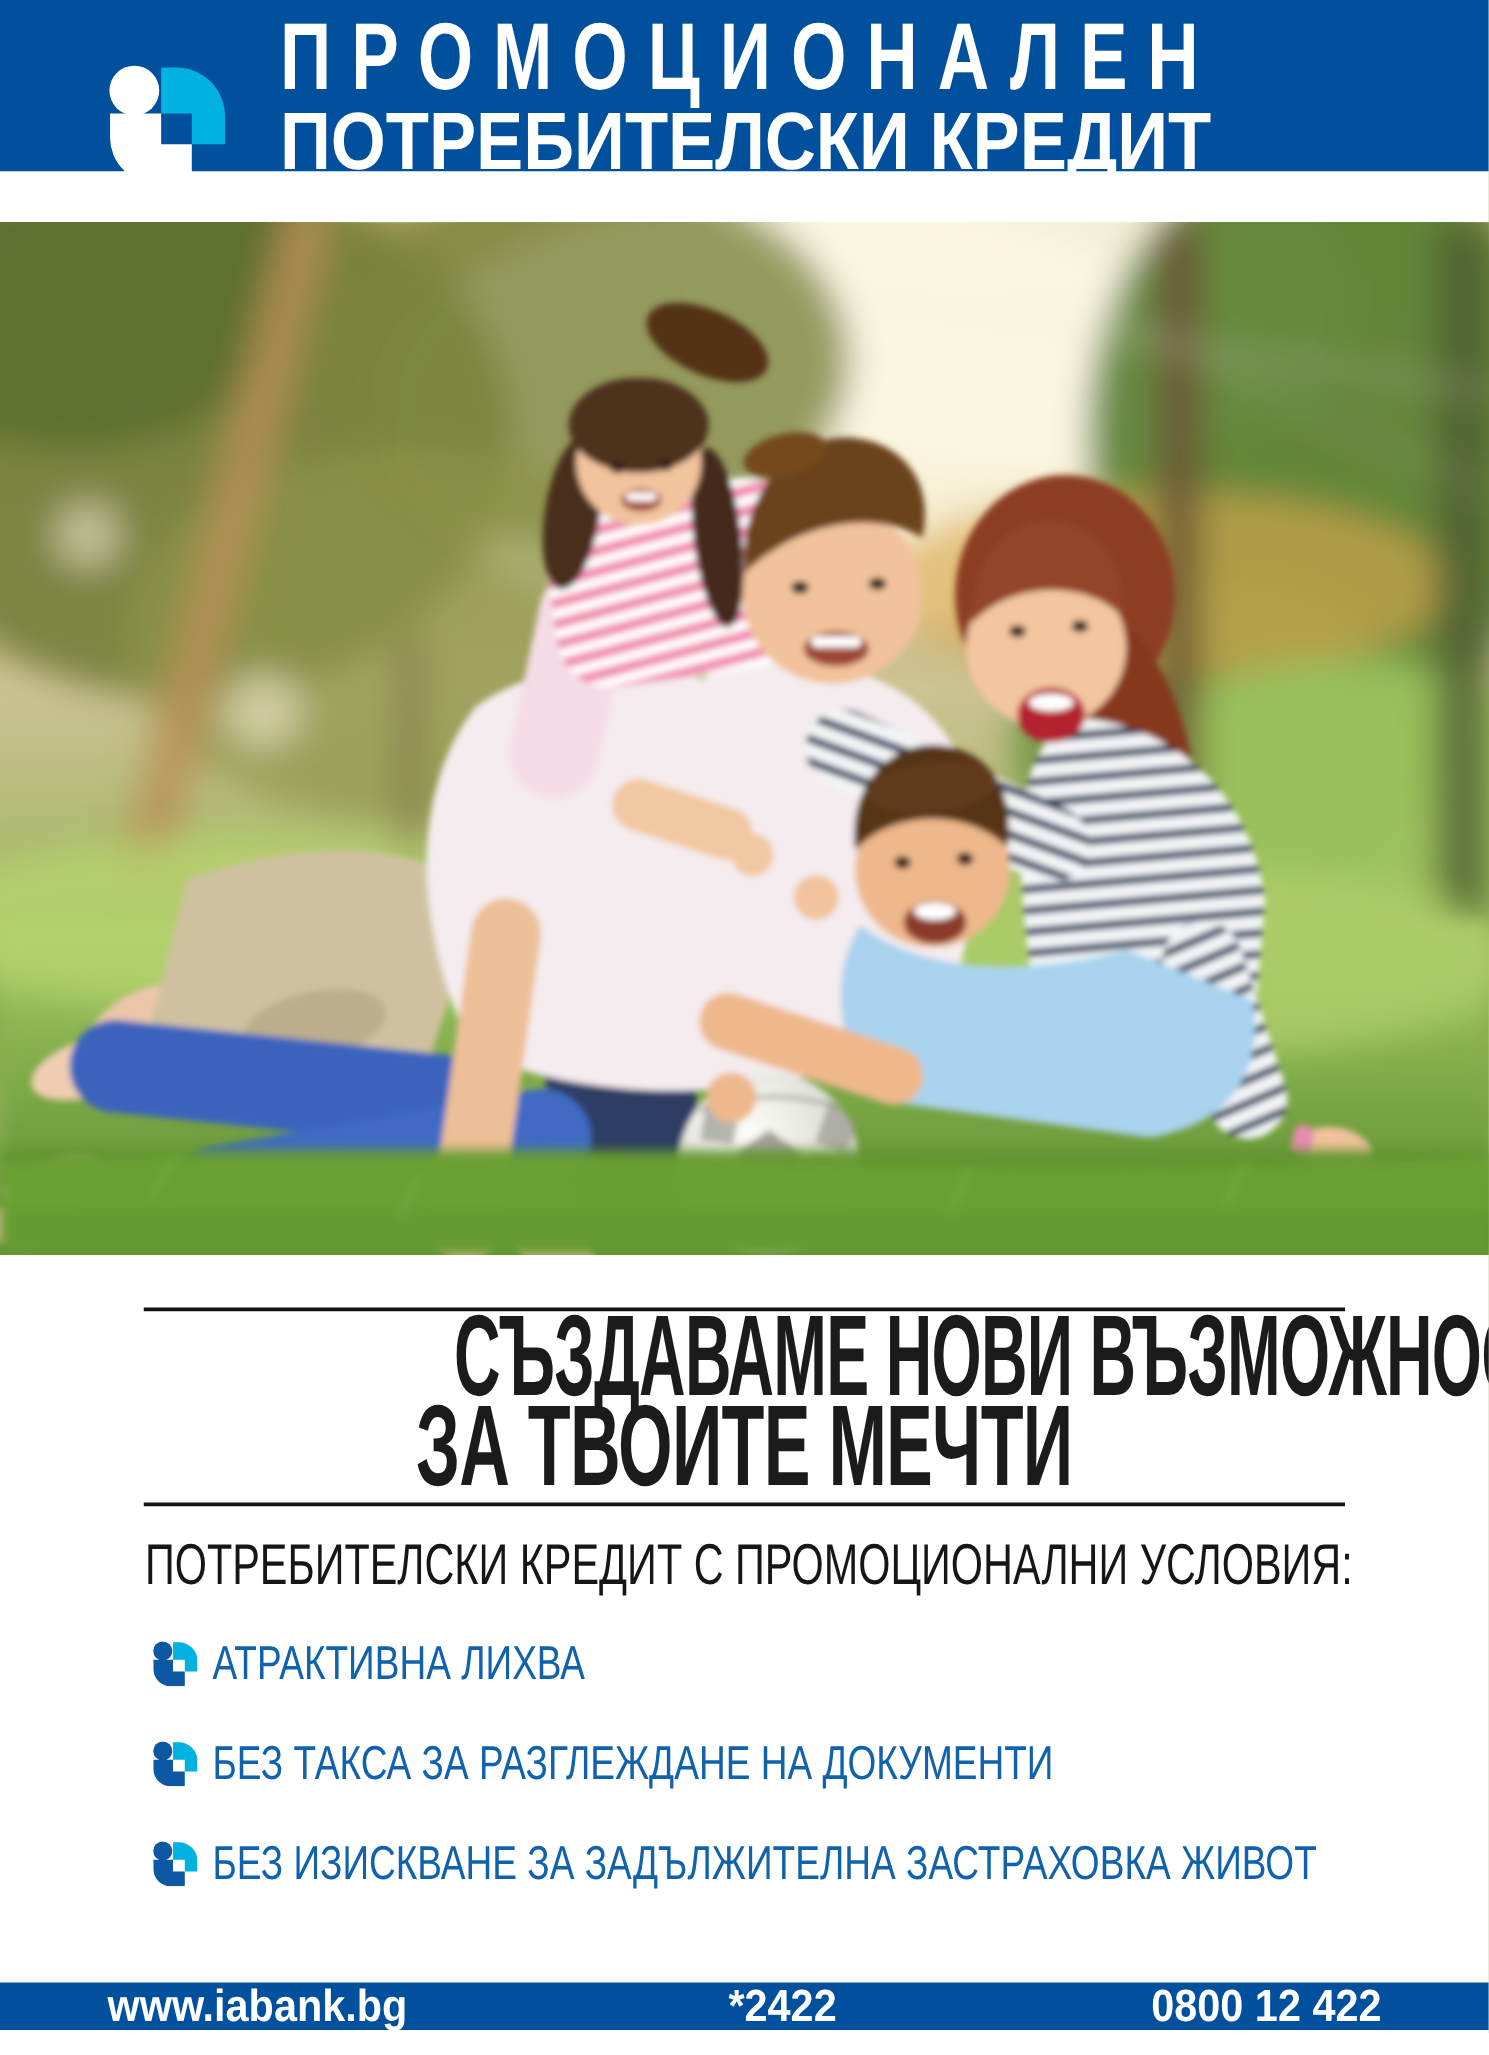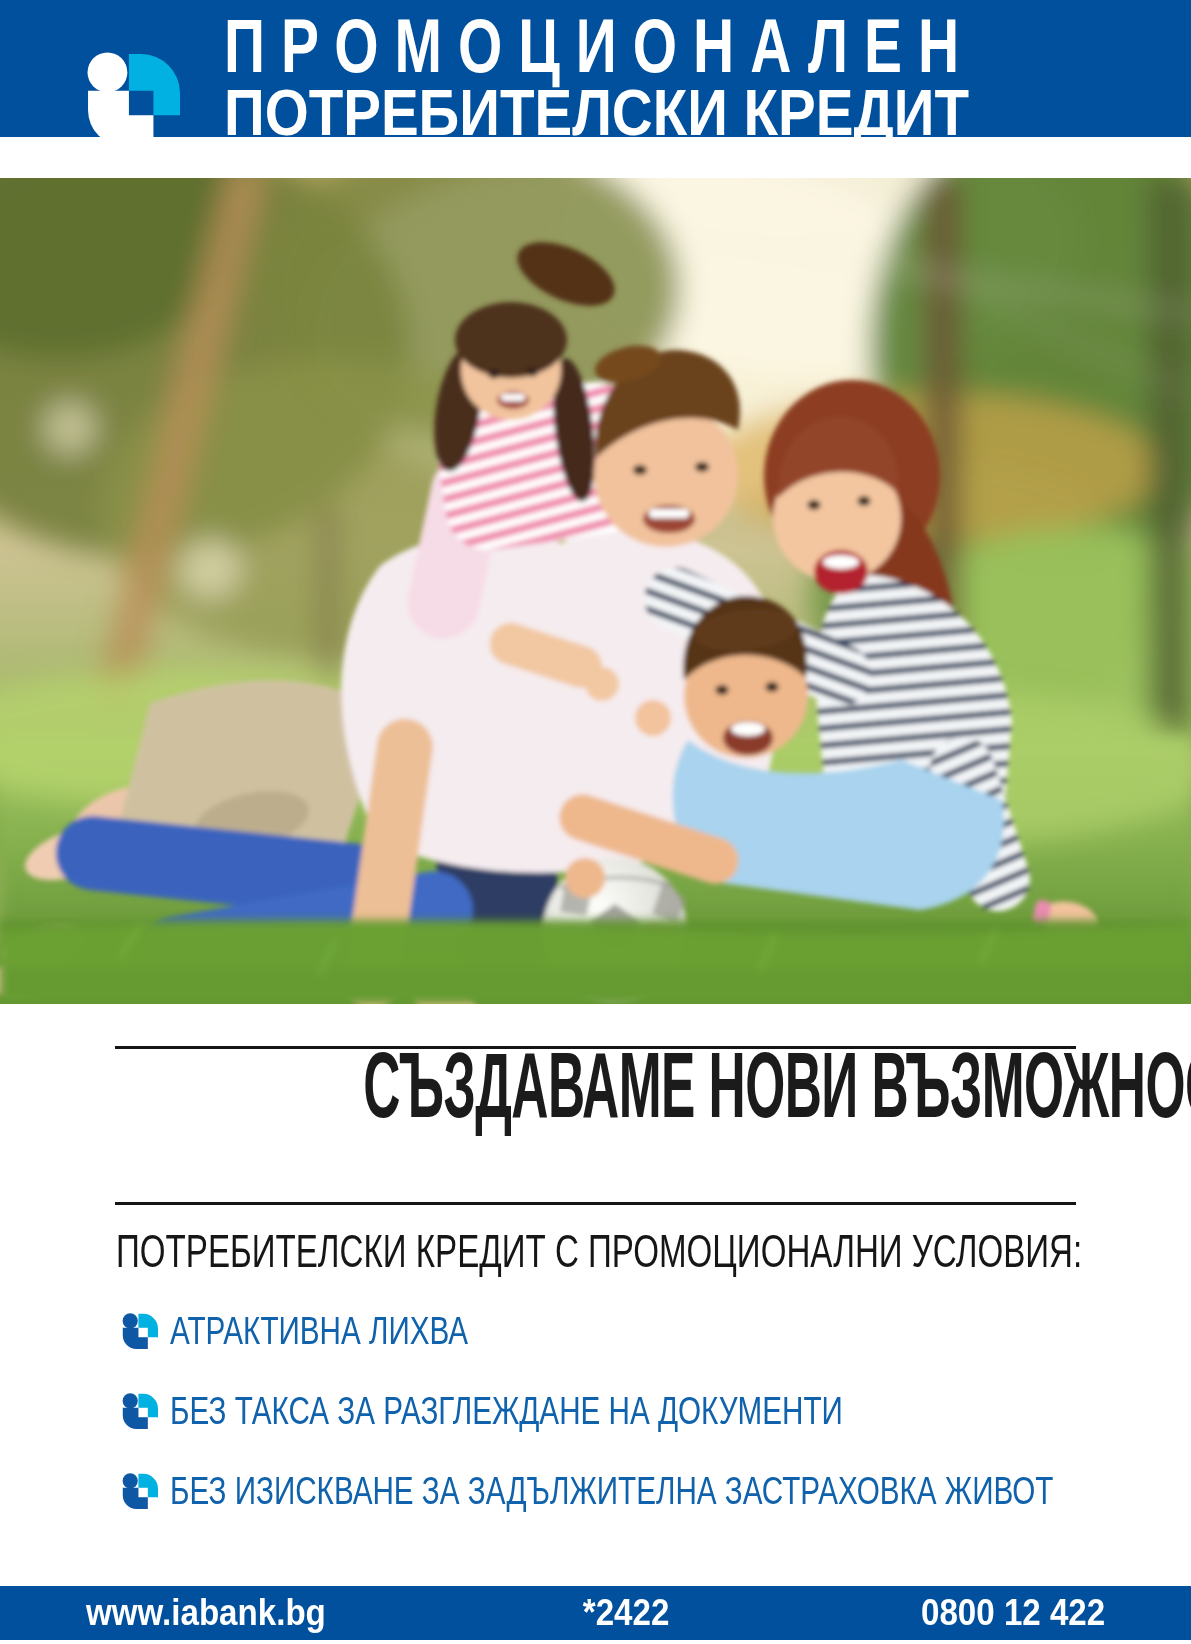--- a/index.html
+++ b/index.html
@@ -35,21 +35,21 @@
   .h1line.l1 span{transform:scaleX(.56)}
   .h1line.l2 span{transform:scaleX(.61)}
   .subheading{position:absolute;left:116px;top:1228px;font-size:46px;line-height:1;color:#161616;
       white-space:nowrap;transform:scaleX(.72);transform-origin:left center;font-weight:400}
   .bullets{position:absolute;left:122px;top:1313px;margin:0;padding:0;list-style:none}
   .bullets li{display:flex;align-items:center;height:36px;margin-bottom:44px}
   .bullet-icon{width:36px;height:36px;flex:0 0 36px;margin-right:12px}
   .bullet-label{font-size:38px;line-height:1;color:var(--bullet-blue);white-space:nowrap;
       transform:scaleX(.78);transform-origin:left center}
   
-  .footer{position:absolute;left:0;top:1586px;width:1191px;height:54px;background:var(--brand-blue);
+  .footer{position:absolute;left:0;top:1586px;width:1191px;height:38px;background:var(--brand-blue);
       display:flex;align-items:center;justify-content:space-between;padding:0 86px;color:#fff}
   .footer .f-item{font-size:36px;font-weight:bold;white-space:nowrap;transform:scaleX(.92)}
   .footer .f-left{transform-origin:left center}
   .footer .f-right{transform-origin:right center}
 </style>
 </head>
 <body>
 
 <header class="topbar">
   <svg class="logo" viewBox="0 0 92 92" aria-hidden="true">
@@ -233,20 +233,21 @@
     <line x1="320" y1="796" x2="336" y2="760" stroke="#7cb244" stroke-width="4" opacity="0.7"></line>
     <line x1="760" y1="792" x2="776" y2="756" stroke="#7cb244" stroke-width="4" opacity="0.7"></line>
     <line x1="980" y1="786" x2="996" y2="752" stroke="#7cb244" stroke-width="4" opacity="0.7"></line>
   </g>
 </svg>
 </div>
 
 <div class="rule rule1"></div>
 <div class="bigheading">
   <div class="h1line l1"><span>СЪЗДАВАМЕ НОВИ ВЪЗМОЖНОСТИ</span></div>
+  <div class="h1line l2"><span>ЗА ТВОИТЕ МЕЧТИ</span></div>
 </div>
 <div class="rule rule2"></div>
 
 <div class="subheading">ПОТРЕБИТЕЛСКИ КРЕДИТ С ПРОМОЦИОНАЛНИ УСЛОВИЯ:</div>
 
 <ul class="bullets">
   <li>
     <svg class="bullet-icon" viewBox="0 0 92 92" aria-hidden="true">
       <circle cx="21" cy="20" r="19.5" fill="#0d57a4"></circle>
       <path d="M42,2 L54,2 A38,38 0 0 1 92,40 L92,62 L66,62 L66,38 L42,38 Z" style="fill:var(--light-blue)"></path>

